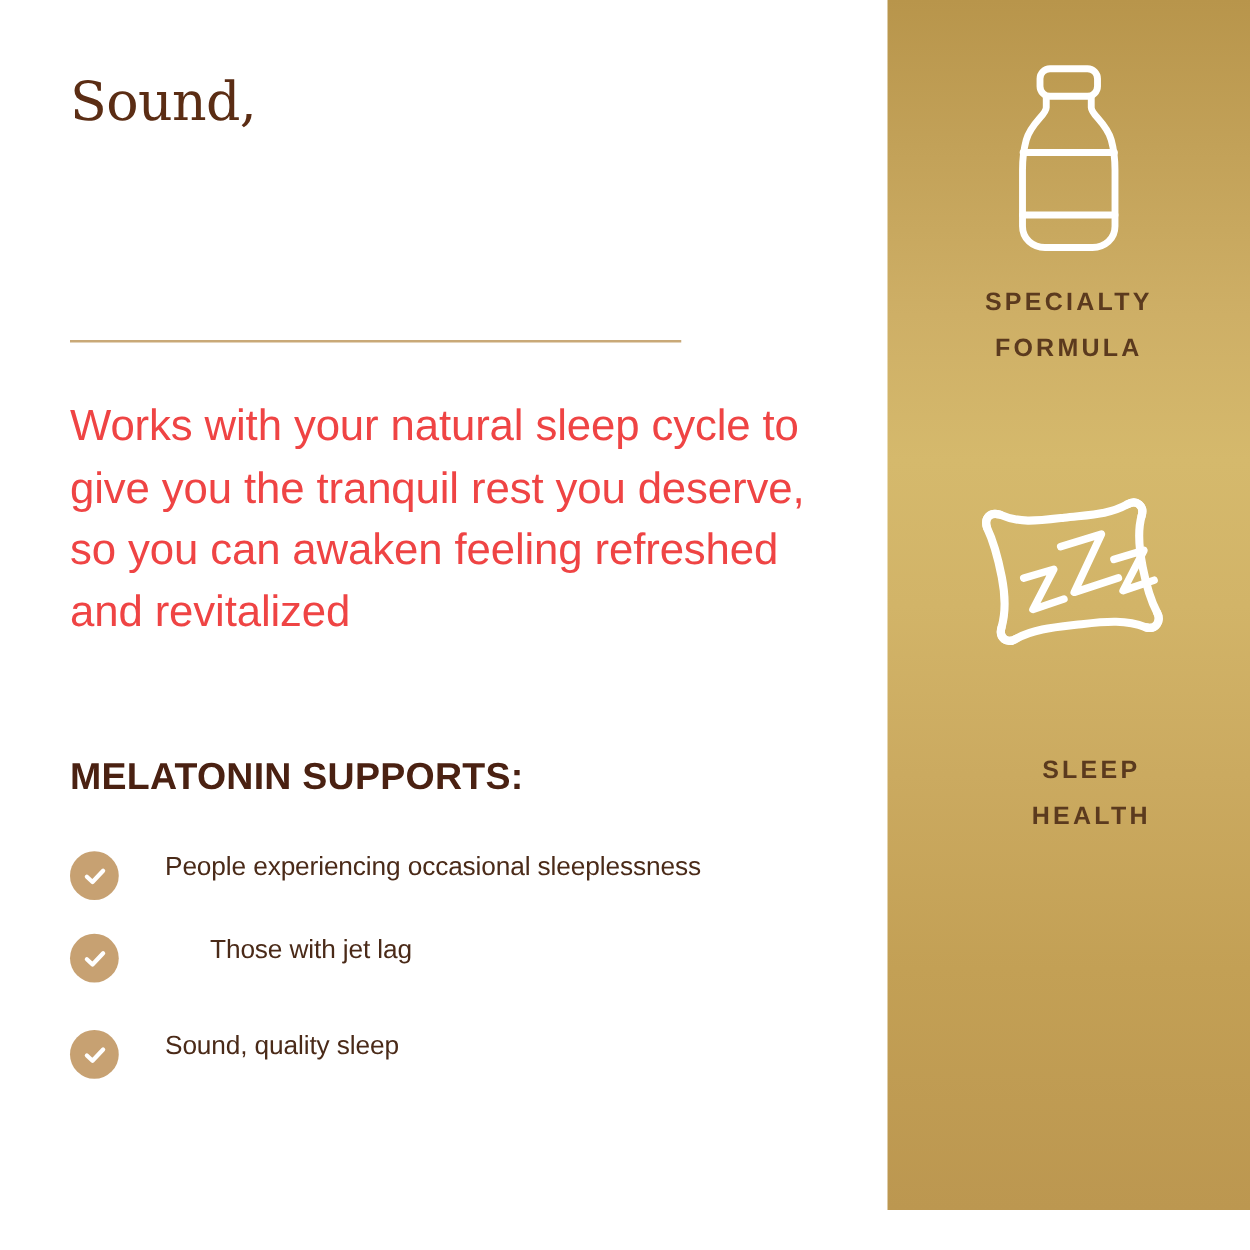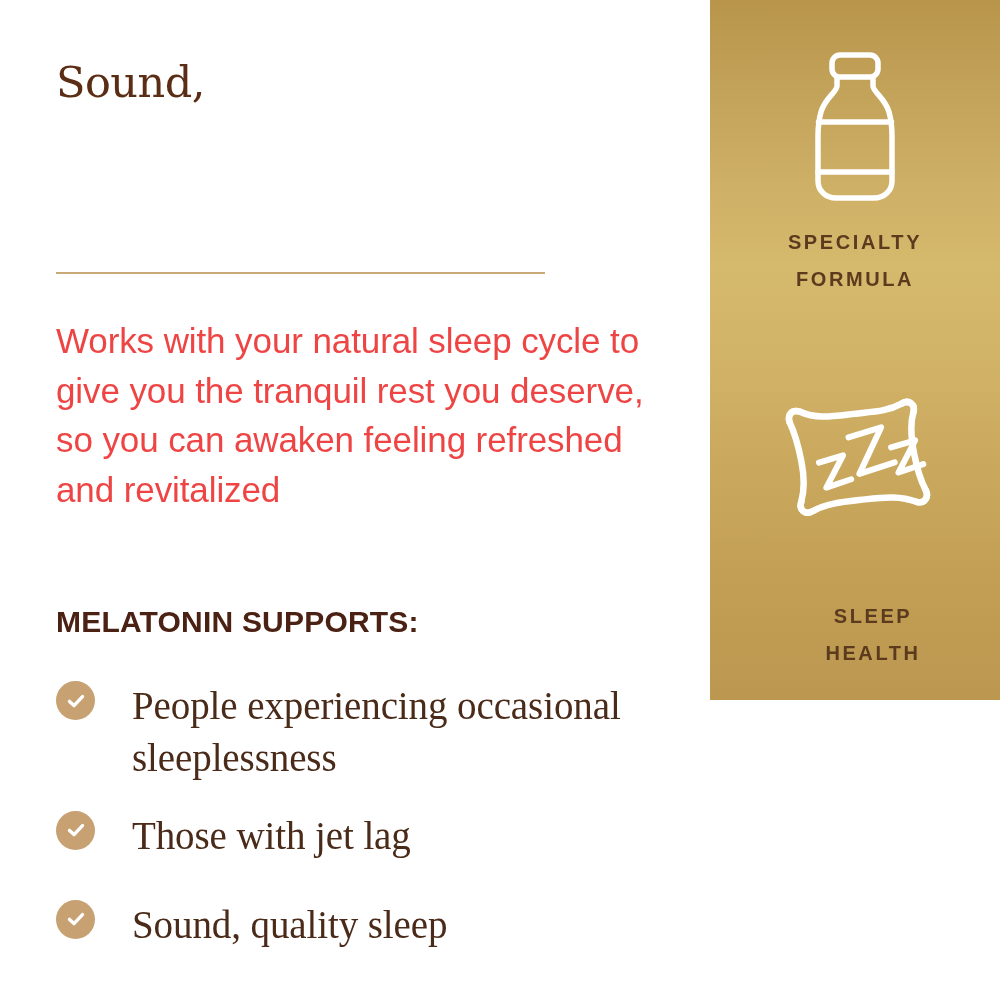--- a/index.html
+++ b/index.html
@@ -98,35 +98,35 @@
     background: #C7A172;
     display: flex;
     align-items: center;
     justify-content: center;
     margin-top: 3px;
   }
   .check-circle svg { display: block; }
 
   .bullet-text {
     margin-left: 37px;
-    font-family: Liberation Serif, serif;
-    font-size: 39px;
+    font-family: Liberation Sans, sans-serif;
+    font-size: 21px;
     line-height: 1.33;
     color: #4A2A18;
     letter-spacing: -0.1px;
     padding-top: 2px;
   }
 
   
   .gold-panel {
     position: absolute;
     left: 710px;
     top: 0;
     width: 290px;
-    height: 700px;
+    height: 968px;
     background: linear-gradient(to bottom,
         #B8954B 0%,
         #C2A158 12%,
         #CEAF66 26%,
         #D5B96C 38%,
         #D2B468 50%,
         #CBAA60 64%,
         #C3A055 80%,
         #BC9750 100%);
   }
@@ -186,21 +186,21 @@
 
       <div class="bullet-row">
         <span class="check-circle">
           <svg width="22" height="22" viewBox="0 0 22 22" aria-hidden="true">
             <path d="M4.5 11.4 L9 15.6 L17.5 6.6" fill="none" stroke="#FFFFFF" stroke-width="3.4" stroke-linecap="round" stroke-linejoin="round"></path>
           </svg>
         </span>
         <span class="bullet-text">People experiencing occasional sleeplessness</span>
       </div>
 
-      <div class="bullet-row" style="margin-top:20px;">
+      <div class="bullet-row" style="margin-top:20px;gap:36px;">
         <span class="check-circle">
           <svg width="22" height="22" viewBox="0 0 22 22" aria-hidden="true">
             <path d="M4.5 11.4 L9 15.6 L17.5 6.6" fill="none" stroke="#FFFFFF" stroke-width="3.4" stroke-linecap="round" stroke-linejoin="round"></path>
           </svg>
         </span>
         <span class="bullet-text">Those with jet lag</span>
       </div>
 
       <div class="bullet-row" style="margin-top:35px;">
         <span class="check-circle">

